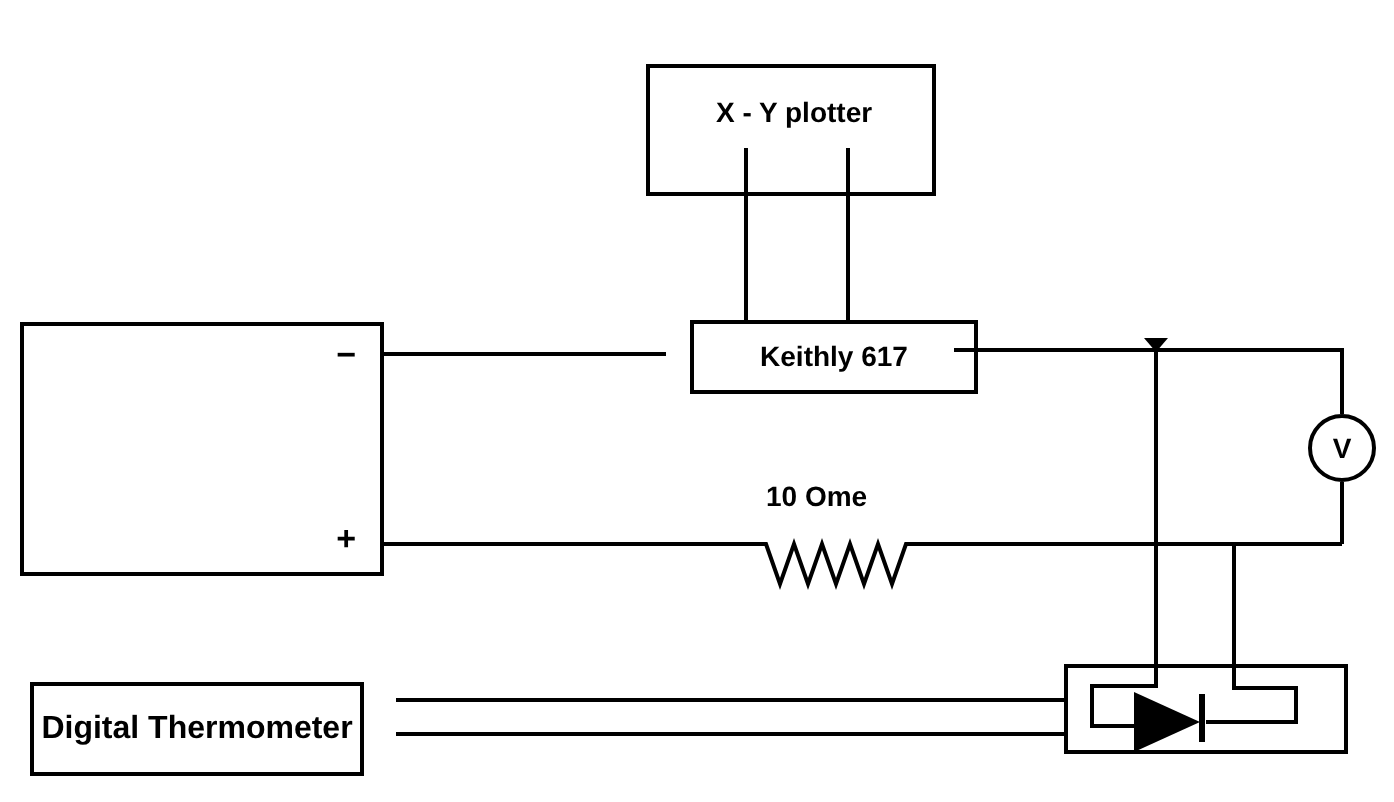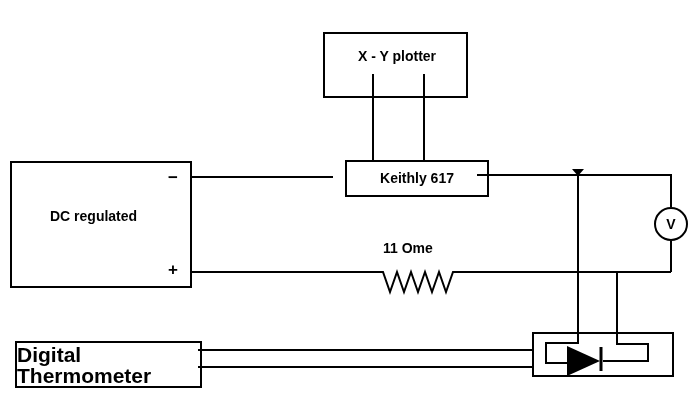--- a/index.html
+++ b/index.html
@@ -31,21 +31,21 @@
     line-height: 21px;
   }
   .box.centered {
     display: flex;
     align-items: center;
     justify-content: center;
   }
   .plotter-box   { left: 323px; top: 8px;   width: 145px; height: 66px; padding: 12px 0 0 33px; margin-top: 24px; }
   .keithly-box   { left: 333px; top: 160px; width: 144px; height: 37px; margin-left: 12px; }
   .dc-box        { left: 10px;  top: 161px; width: 182px; height: 127px; padding: 43px 0 0 38px; }
-  .thermo-box    { left: 15px;  top: 341px; width: 187px; height: 47px; font-size: 21px; }
+  .thermo-box    { left: 15px;  top: 341px; width: 167px; height: 47px; font-size: 16px; }
   .diode-box     { left: 532px; top: 332px; width: 142px; height: 45px; }
   .terminal {
     position: absolute;
     font-weight: 700;
     font-size: 17px;
     line-height: 14px;
   }
   .terminal.neg { right: 12px; top: 8px; }
   .terminal.pos { right: 12px; bottom: 9px; }
   .voltmeter {
@@ -102,30 +102,29 @@
 
   <div class="box plotter-box">
     <div>X - Y plotter</div>
   </div>
 
   <div class="box centered keithly-box">
     <span>Keithly 617</span>
   </div>
 
   <div class="box dc-box">
-    <div>DC regulated</div>
     <span class="terminal neg">−</span>
     <span class="terminal pos">+</span>
   </div>
 
   <div class="box centered thermo-box">
     <span>Digital Thermometer</span>
   </div>
 
   <div class="box diode-box"></div>
 
   <div class="voltmeter">
     <span>V</span>
   </div>
 
-  <div class="resistor-label">11 Ome</div>
+  <div class="resistor-label">10 Ome</div>
 
 </div>
 
 </body></html>

